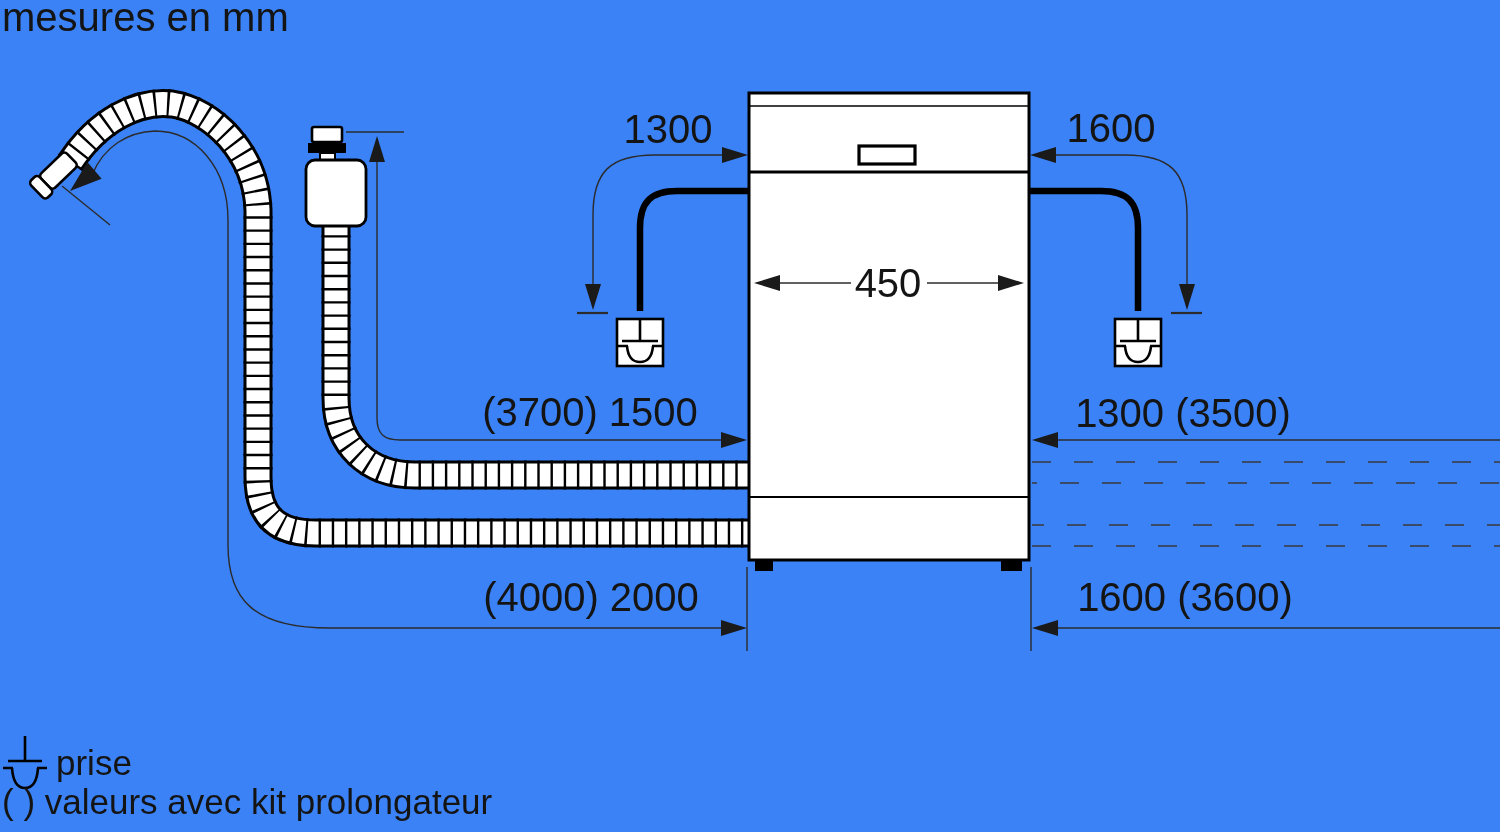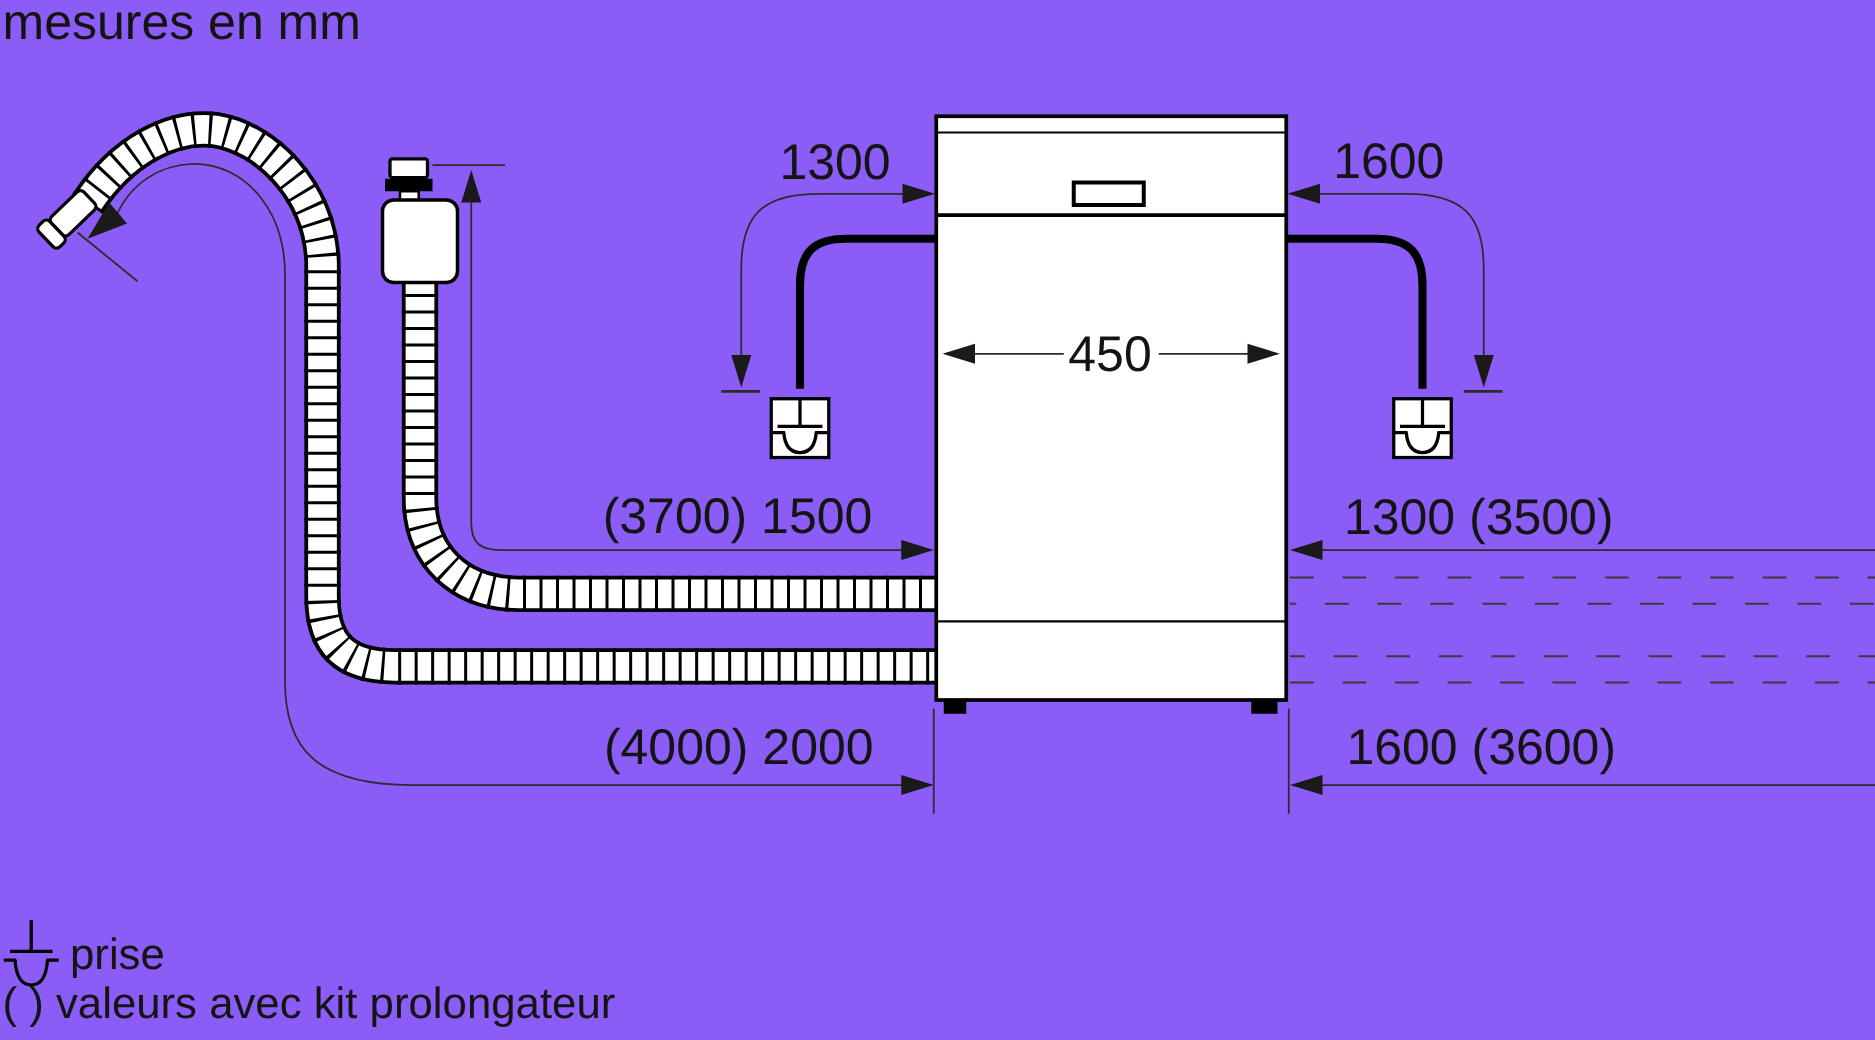--- a/index.html
+++ b/index.html
@@ -1,16 +1,16 @@
 <!DOCTYPE html>
 <html><head>
 <meta charset="utf-8">
 <style>
   html,body{margin:0;padding:0;background:#ffffff;}
-  .stage{position:relative;width:1500px;height:832px;background:#8b5cf6;overflow:hidden;}
+  .stage{position:relative;width:1500px;height:832px;background:#3b82f6;overflow:hidden;}
   svg{display:block;}
   text{font-family:"Liberation Sans","DejaVu Sans",sans-serif;fill:#141414;}
   .dim-label{font-size:40px;}
   .title-label{font-size:40px;}
   .legend-label{font-size:35px;}
   .thin{stroke:#2b2b2b;stroke-width:1.4;fill:none;}
   .arrow{fill:#1a1a1a;stroke:none;}
   .dashedline{stroke:#3a3a3a;stroke-width:1.7;fill:none;stroke-dasharray:19 23;}
 </style>
 </head>

